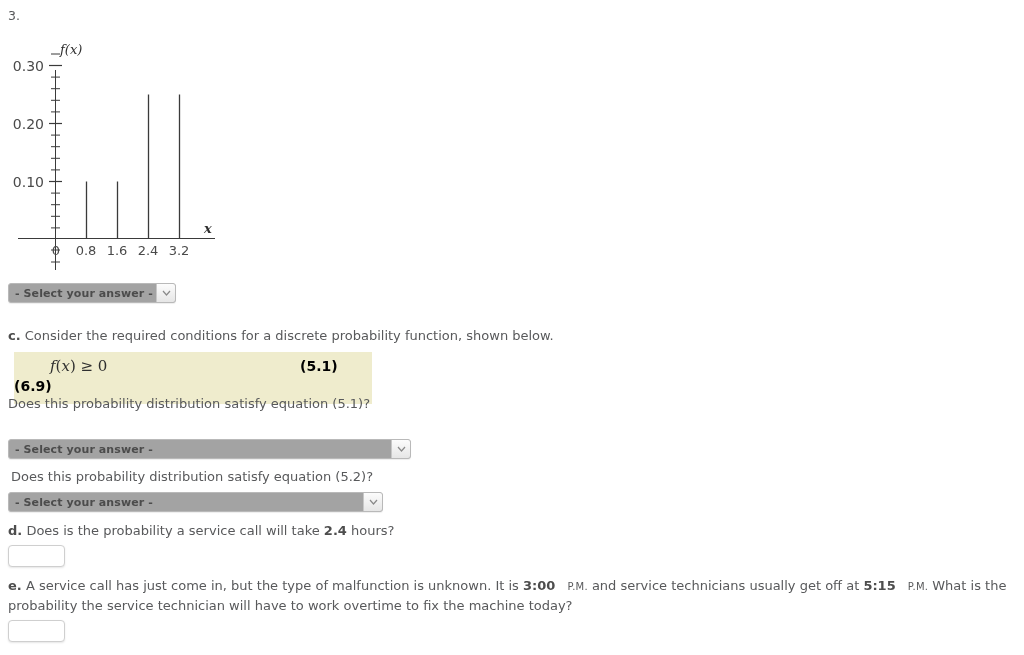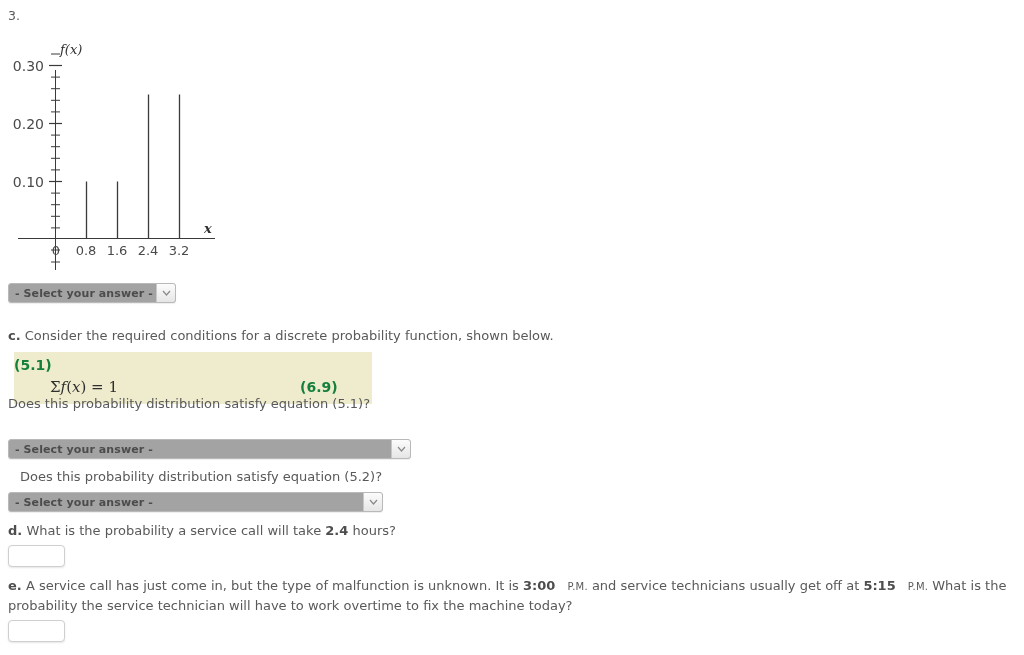--- a/index.html
+++ b/index.html
@@ -85,21 +85,21 @@
   }
   .para b { color: #4d4d4d; font-weight: bold; }
   .smallcaps {
     font-size: 10px;
     letter-spacing: 0.2px;
     padding-left: 8px;
   }
 
   .text-c  { left: 8px; top: 326px; }
   .text-q1 { left: 8px; top: 394px; }
-  .text-q2 { left: 20px; top: 467px; }
+  .text-q2 { left: 11px; top: 467px; }
   .text-d  { left: 8px; top: 521px; }
   .text-e  { left: 8px; top: 576px; width: 1008px; }
 
   
   .eq-box {
     position: absolute;
     left: 14px;
     top: 352px;
     width: 358px;
     height: 52px;
@@ -117,21 +117,21 @@
     font-size: 15px;
     color: #2f2f2f;
     padding-left: 36px;
     width: 250px;
   }
   .eq-formula i { font-style: italic; }
   .eq-num {
     font-family: "DejaVu Sans", "Liberation Sans", sans-serif;
     font-size: 14px;
     font-weight: bold;
-    color: #15803d;
+    color: #000000;
   }
 
   
   .text-input {
     position: absolute;
     box-sizing: border-box;
     width: 57px;
     height: 22px;
     background: #ffffff;
     border: 1px solid #cfcfcf;
@@ -209,24 +209,24 @@
       </svg>
   </span>
 </div>
 
 <div class="para text-c">
   <b>c.</b><span> Consider the required conditions for a discrete probability function, shown below.</span>
 </div>
 
 <div class="eq-box">
   <div class="eq-row">
+    <span class="eq-formula"><i>f</i>(<i>x</i>) ≥ 0</span>
     <span class="eq-num">(5.1)</span>
   </div>
   <div class="eq-row">
-    <span class="eq-formula">Σ<i>f</i>(<i>x</i>) = 1</span>
     <span class="eq-num">(6.9)</span>
   </div>
 </div>
 
 <div class="para text-q1">Does this probability distribution satisfy equation (5.1)?</div>
 
 <div class="select-box select-c1">
   <span class="select-label">- Select your answer -</span>
   <span class="select-arrow">
     <svg width="9" height="6" viewBox="0 0 9 6">
@@ -240,21 +240,21 @@
 <div class="select-box select-c2">
   <span class="select-label">- Select your answer -</span>
   <span class="select-arrow">
     <svg width="9" height="6" viewBox="0 0 9 6">
         <path d="M1 1 L4.5 5 L8 1" fill="none" stroke="#8a8a8a" stroke-width="1.2"></path>
       </svg>
   </span>
 </div>
 
 <div class="para text-d">
-  <b>d.</b><span> What is the probability a service call will take </span><b>2.4</b><span> hours?</span>
+  <b>d.</b><span> Does is the probability a service call will take </span><b>2.4</b><span> hours?</span>
 </div>
 
 <input class="text-input input-d" type="text" value="" style="">
 
 <div class="para text-e">
   <b>e.</b><span> A service call has just come in, but the type of malfunction is unknown. It is </span><b>3:00</b><span> </span><span class="smallcaps">P.M.</span><span> and service technicians usually get off at </span><b>5:15</b><span> </span><span class="smallcaps">P.M.</span><span> What is the probability the service technician will have to work overtime to fix the machine today?</span>
 </div>
 
 <input class="text-input input-e" type="text" value="" style="">
 

